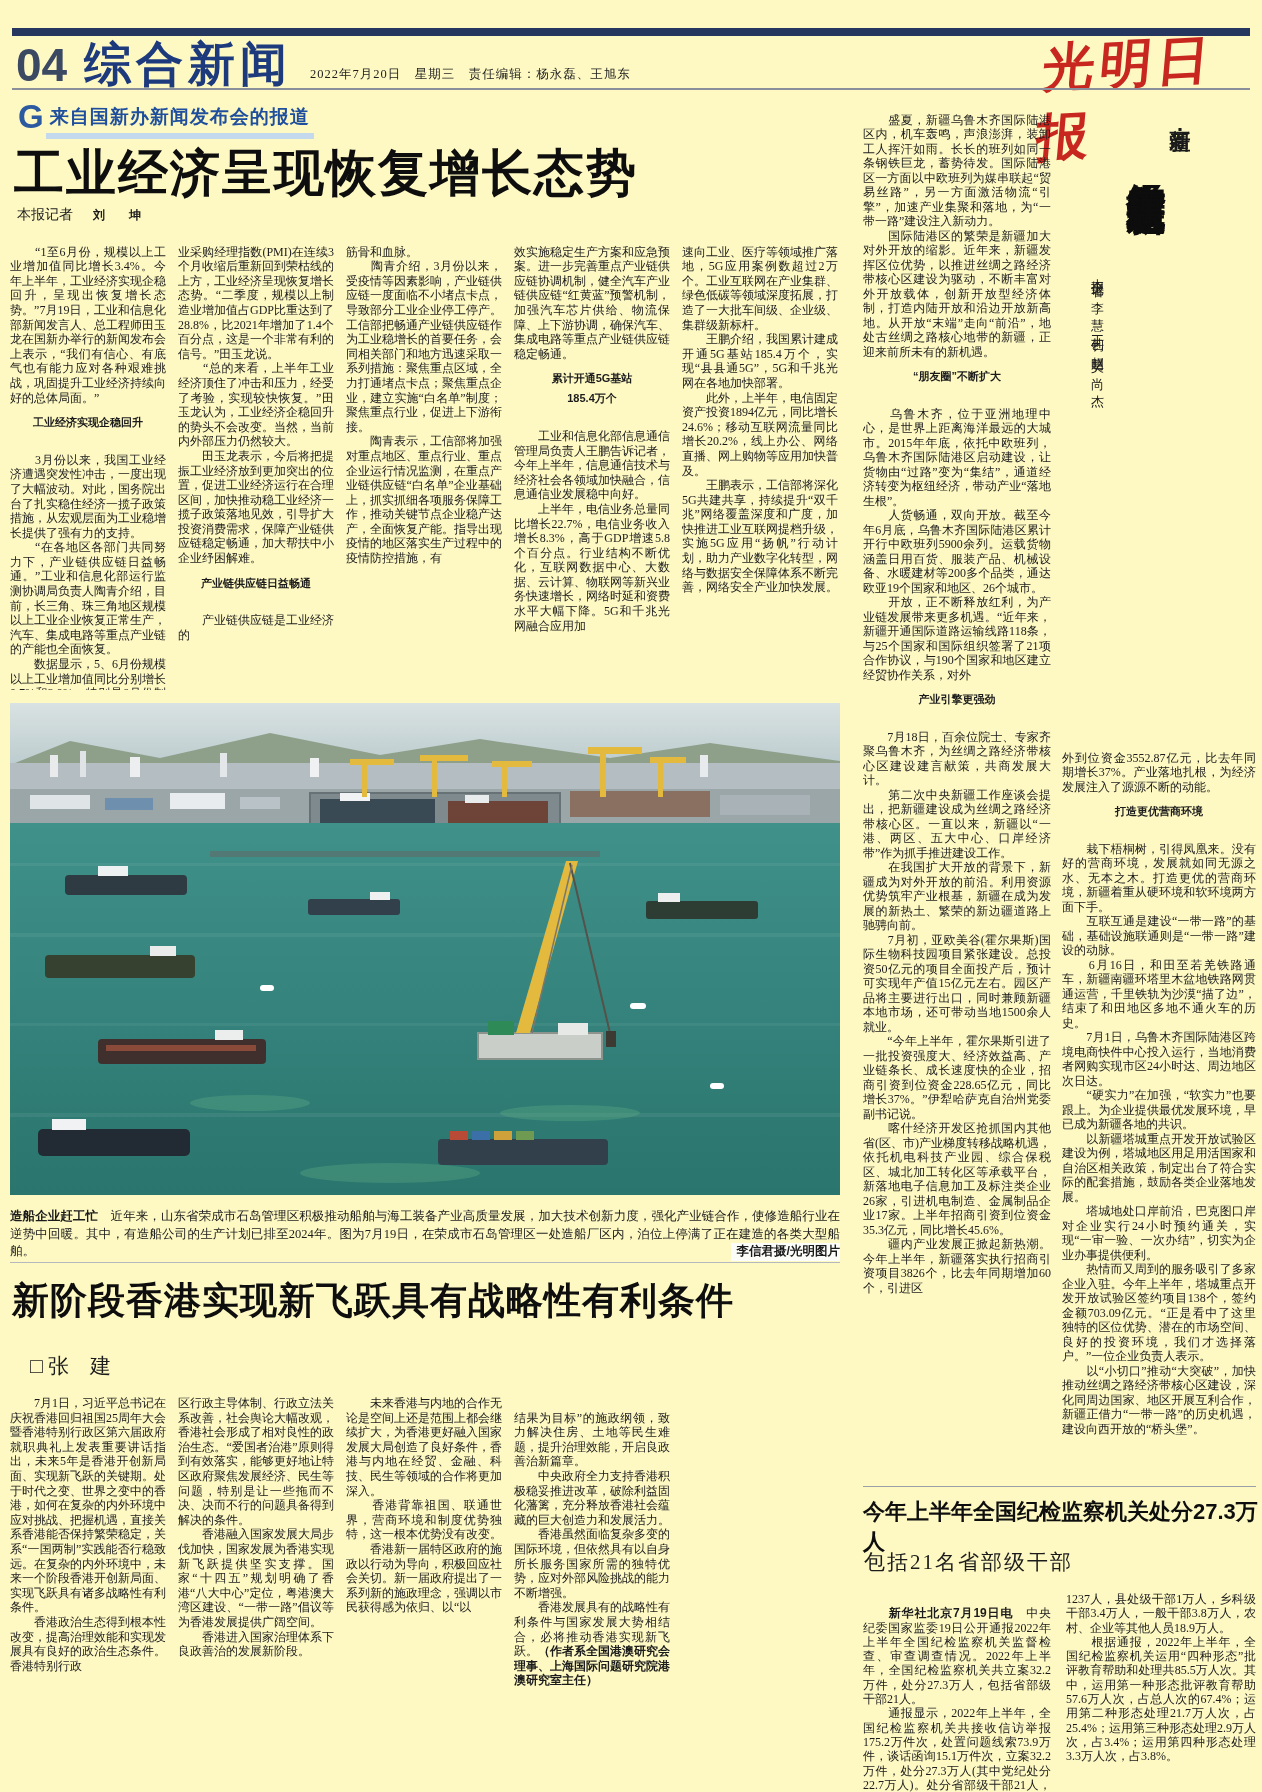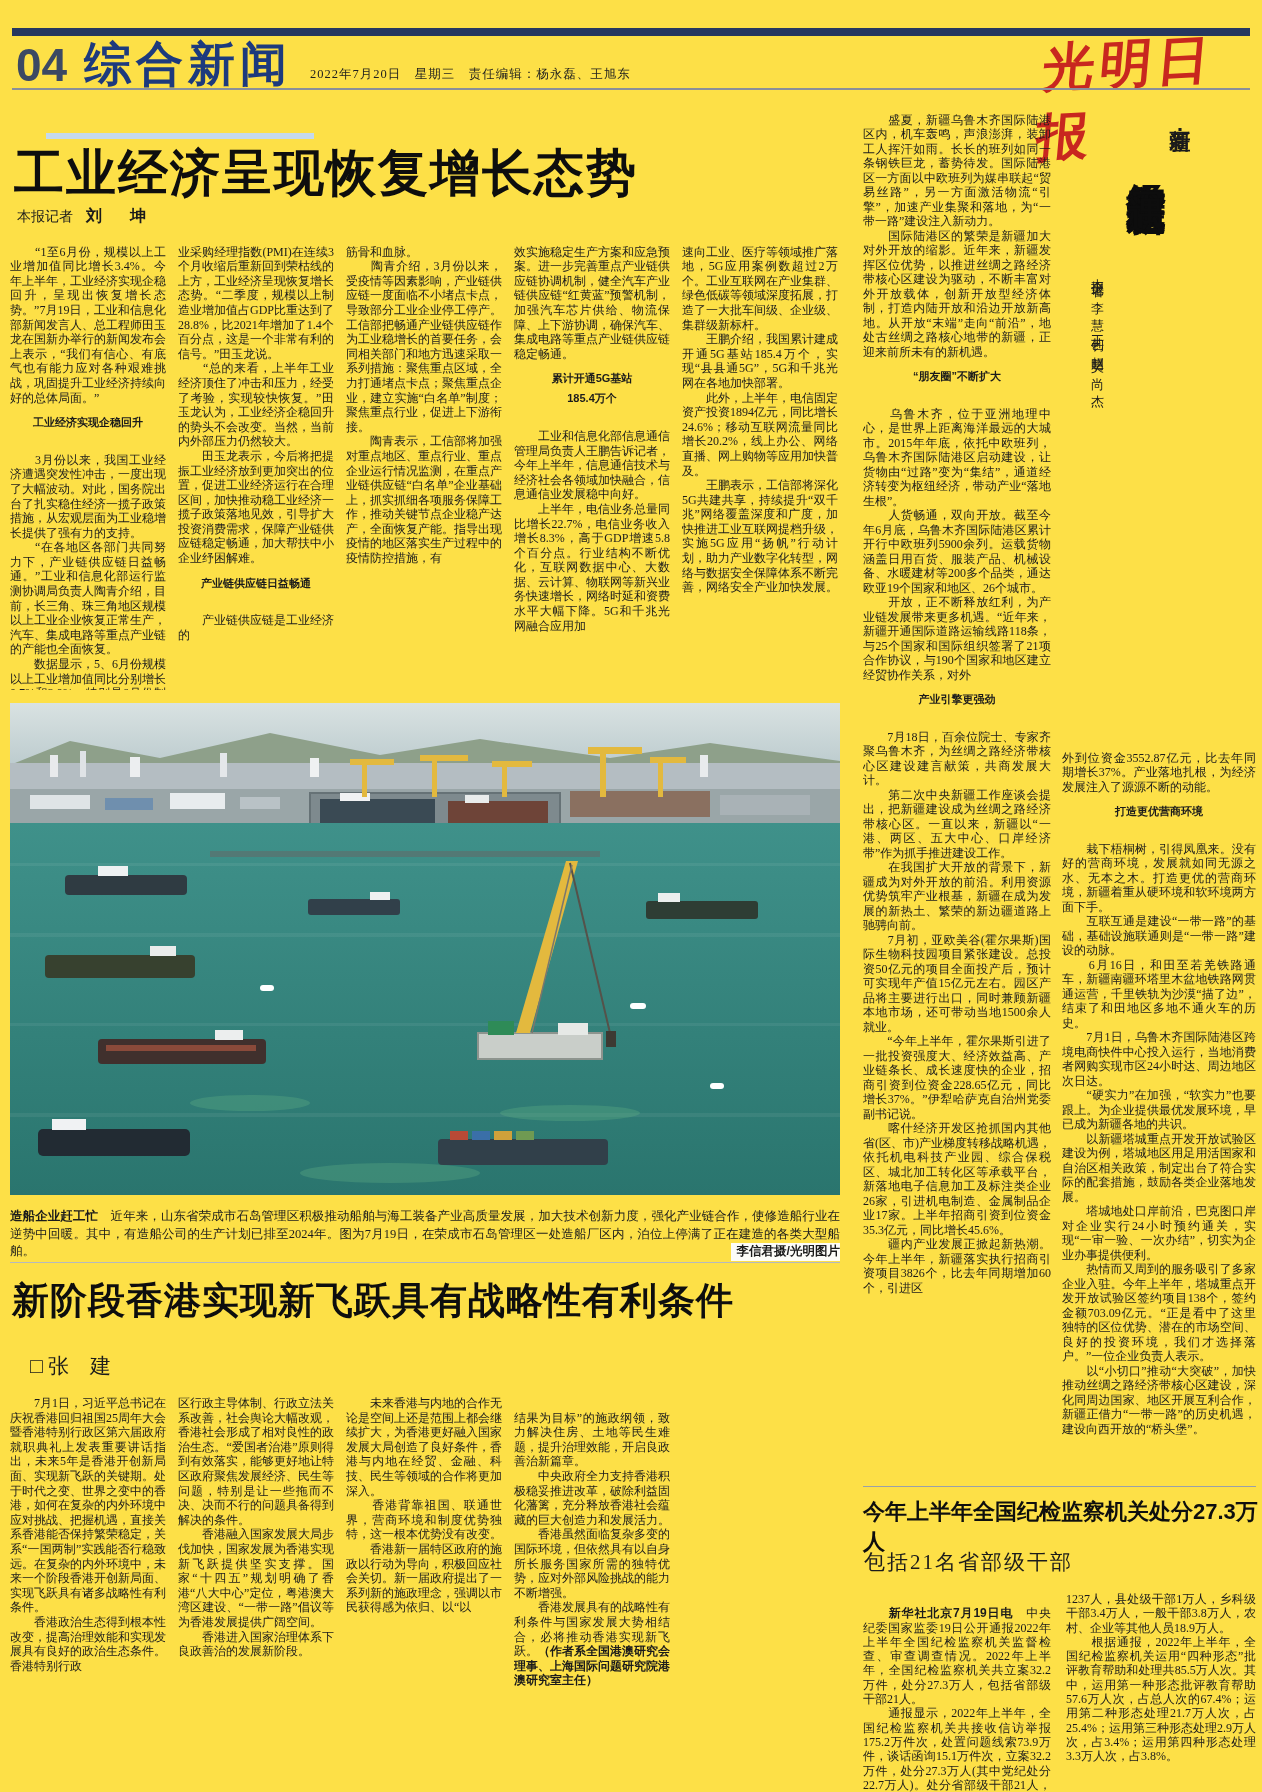--- a/index.html
+++ b/index.html
@@ -1,16 +1,16 @@
 <!DOCTYPE html>
 <html><head>
 <meta charset="utf-8">
 <style>
   html,body{margin:0;padding:0;background:#dddfdb;}
-  .page{position:relative;width:1262px;height:1792px;margin:0 auto;background:#fde047;
+  .page{position:relative;width:1262px;height:1792px;margin:0 auto;background:#fef9c3;
         font-family:"Liberation Serif","DejaVu Serif",serif;color:#1b1b1b;overflow:hidden;}
   
   .topbar{position:absolute;left:12px;top:28px;width:1238px;height:8px;background:#26375f;}
   .pagenum{position:absolute;left:16px;top:38px;font-size:46px;font-weight:bold;color:#3c4963;
            font-family:"Liberation Sans","DejaVu Sans",sans-serif;}
   .section{position:absolute;left:84px;top:33px;font-size:47px;font-weight:900;color:#1d3a7d;
            letter-spacing:5px;font-family:"Liberation Sans","DejaVu Sans",sans-serif;}
   .dateline{position:absolute;left:310px;top:66px;font-size:12.5px;color:#1e1e1e;letter-spacing:1px;}
   .masthead{position:absolute;left:1040px;top:28px;font-size:52px;color:#c8271f;font-weight:bold;
             transform:skewX(-8deg) rotate(-3deg);letter-spacing:5px;font-family:"Liberation Serif",serif;}
@@ -18,21 +18,21 @@
   
   .tag{position:absolute;left:18px;top:102px;height:34px;}
   .tag-g{display:inline-block;vertical-align:middle;font-size:33px;font-weight:900;color:#2b5aa0;
          font-family:"Liberation Sans",sans-serif;line-height:30px;margin-right:6px;}
   .tag-text{display:inline-block;vertical-align:middle;font-size:19px;font-weight:bold;color:#1f4f9c;
             font-family:"Liberation Sans",sans-serif;letter-spacing:1px;}
   .tag-underline{position:absolute;left:46px;top:133px;width:268px;height:6px;background:#c5d9ee;}
   .lead-headline{position:absolute;left:14px;top:140px;width:700px;font-size:50px;font-weight:900;
                  letter-spacing:2px;font-family:"Liberation Sans","DejaVu Sans",sans-serif;color:#0e0e0e;}
   .lead-byline{position:absolute;left:17px;top:206px;font-size:14px;}
-  .lead-byline b{font-size:16px;letter-spacing:6px;margin-left:13px;}
+  .lead-byline b{font-size:12px;letter-spacing:6px;margin-left:20px;}
   .ncol{position:absolute;top:230px;width:156px;height:460px;overflow:hidden;
         font-size:12px;line-height:14.6px;text-align:justify;white-space:pre-line;}
   .c1{left:10px;} .c2{left:178px;} .c3{left:346px;} .c4{left:514px;} .c5{left:682px;}
   .subhead{font-family:"Liberation Sans","DejaVu Sans",sans-serif;font-weight:bold;font-size:11px;
            line-height:20px;text-align:center;margin:7px 0 6px;white-space:pre-line;}
   
   .photo{position:absolute;left:10px;top:703px;width:830px;height:492px;background:#2e7a74;}
   .caption{position:absolute;left:10px;top:1208px;width:830px;font-size:12.5px;line-height:17.5px;
            text-align:justify;}
   .caption .cap-lead{font-family:"Liberation Sans",sans-serif;}
@@ -72,20 +72,23 @@
 
 <div class="page">
 
   <div class="topbar"></div>
   <div class="pagenum">04</div>
   <div class="section">综合新闻</div>
   <div class="dateline">2022年7月20日　星期三　责任编辑：杨永磊、王旭东</div>
   <div class="masthead">光明日报</div>
   <div class="headrule"></div>
 
+  <div class="tag">
+    <span class="tag-g">G</span><span class="tag-text">来自国新办新闻发布会的报道</span>
+  </div>
   <div class="tag-underline"></div>
   <h1 class="lead-headline" style="margin:0;">工业经济呈现恢复增长态势</h1>
   <div class="lead-byline">
     <span>本报记者</span><b>刘　坤</b>
   </div>
 
   <div class="ncol c1">
     <span>　　“1至6月份，规模以上工业增加值同比增长3.4%。今年上半年，工业经济实现企稳回升，呈现出恢复增长态势。”7月19日，工业和信息化部新闻发言人、总工程师田玉龙在国新办举行的新闻发布会上表示，“我们有信心、有底气也有能力应对各种艰难挑战，巩固提升工业经济持续向好的总体局面。”</span>
     <div class="subhead">工业经济实现企稳回升</div>
     <span>　　3月份以来，我国工业经济遭遇突发性冲击，一度出现了大幅波动。对此，国务院出台了扎实稳住经济一揽子政策措施，从宏观层面为工业稳增长提供了强有力的支持。

